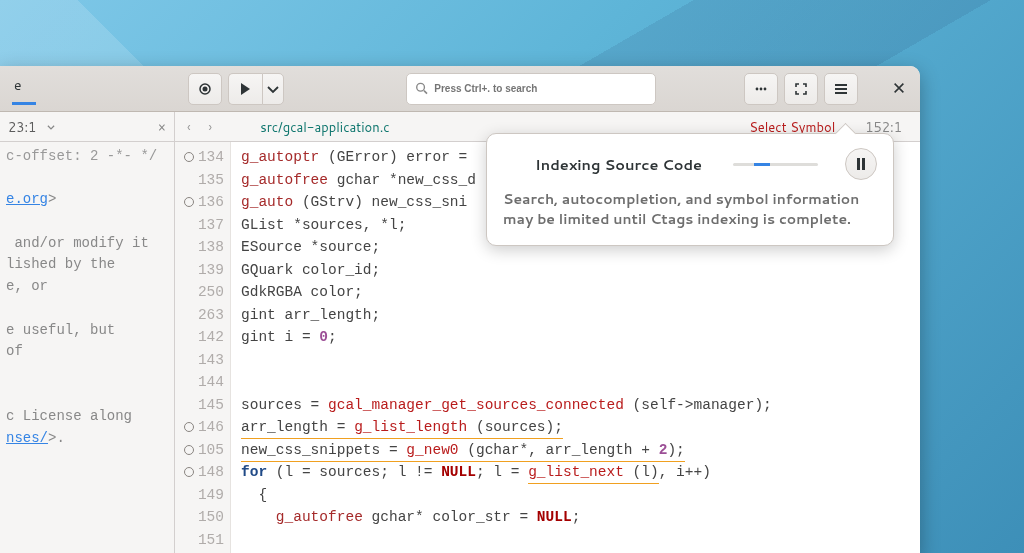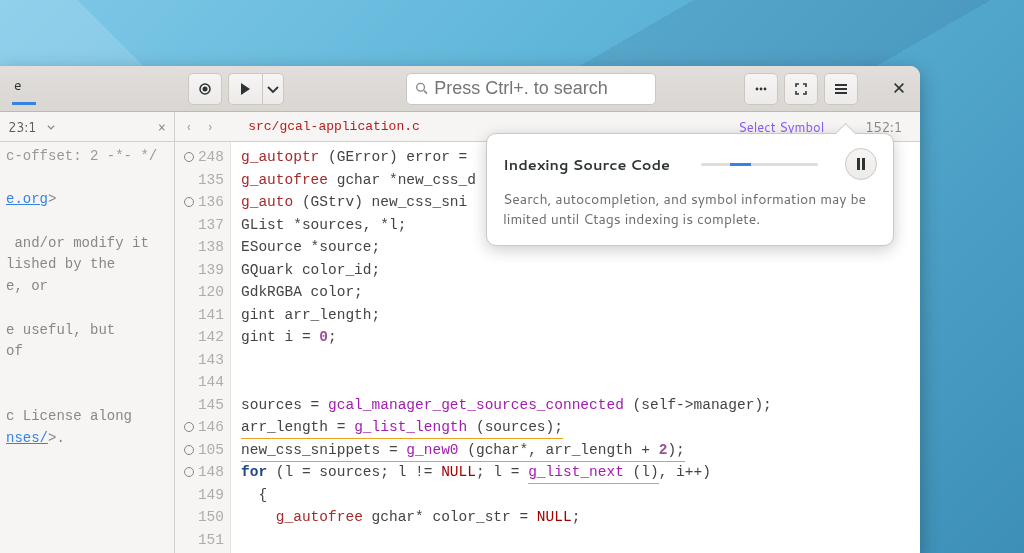--- a/index.html
+++ b/index.html
@@ -82,24 +82,25 @@
   border-radius: 5px;
   display: flex;
   align-items: center;
   padding: 0 8px;
   gap: 6px;
   max-width: 250px;
 }
 .searchbox input {
   border: none;
   outline: none;
-  font-size: 18px;
+  font-size: 10px;
   color: #0369a1;
   width: 100%;
   background: transparent;
+  font-weight: bold;
 }
 .hb-right { margin-left: auto; display: flex; gap: 6px; align-items: center; }
 .subheader {
   height: 30px;
   background: #f6f5f4;
   border-bottom: 1px solid #d3cfce;
   display: flex;
   align-items: stretch;
   font-size: 13px;
   color: #5c5c5c;
@@ -114,22 +115,22 @@
   gap: 8px;
 }
 .subheader-main {
   flex: 1;
   display: flex;
   align-items: center;
   padding: 0 8px;
   gap: 10px;
 }
 .nav-arrow { color: #999; cursor: pointer; padding: 0 4px; }
-.sub-title { color: #b91c1c; margin-left: 22px; font-family: Liberation Mono, monospace; }
-.sub-symbol { color: #8b5cf6; margin-left: auto; margin-right: 31px; }
+.sub-title { color: #0f766e; margin-left: 34px; }
+.sub-symbol { color: #b91c1c; margin-left: auto; margin-right: 20px; }
 .sub-pos { color: #888; margin-right: 10px; }
 .close-x { color: #888; cursor: pointer; margin-left: auto; }
 .body-area {
   flex: 1;
   display: flex;
   overflow: hidden;
 }
 .sidebar {
   width: 175px;
   background: #f6f5f4;
@@ -176,23 +177,23 @@
   display: inline-block;
 }
 .code {
   flex: 1;
   padding: 4px 0 4px 10px;
   color: #444;
 }
 .code .line { height: 22.5px; white-space: pre; }
 .tok-kw { color: #a52a2a; font-weight: normal; }
 .tok-kw2 { color: #204a87; font-weight: bold; }
-.tok-fn { color: #a21caf; margin-top: 28px; }
+.tok-fn { color: #b91c1c; margin-top: 28px; }
 .tok-num { color: #9c4f96; font-weight: bold; }
-.tok-const { color: #a40000; font-weight: normal; }
+.tok-const { color: #a40000; font-weight: bold; }
 .underline-y { border-bottom: 1px solid #f0a020; display:inline-block; }
 .popup {
   position: absolute;
   left: 486px;
   top: 133px;
   width: 408px;
   background: #fff;
   border: 1px solid #cdc7c2;
   border-radius: 10px;
   box-shadow: 0 4px 16px rgba(0,0,0,0.2);
@@ -206,20 +207,21 @@
   width: 14px; height: 14px;
   background: #fff;
   border-left: 1px solid #cdc7c2;
   border-top: 1px solid #cdc7c2;
   transform: rotate(45deg);
 }
 .popup-header {
   display: flex;
   align-items: center;
   gap: 27px;
+  margin-left: 32px;
 }
 .popup-title { font-weight: bold; font-size: 14.5px; color: #2e3436; }
 .popup-progress {
   flex: 1;
   height: 3px;
   background: #deddda;
   border-radius: 2px;
   overflow: hidden;
   margin-left: 4px;
 }
@@ -237,20 +239,21 @@
   display: flex;
   align-items: center;
   justify-content: center;
   cursor: pointer;
 }
 .popup-desc {
   margin-top: 10px;
   font-size: 14px;
   color: #6e6e6e;
   line-height: 1.4;
+  font-weight: bold;
 }
 </style>
 </head>
 <body>
 
 <div class="desktop-bg"></div>
 
 <div class="window">
 
   <div class="headerbar">
@@ -325,21 +328,21 @@
       <span class="sub-pos">152:1</span>
     </div>
   </div>
 
   <div class="body-area">
     <div class="sidebar" id="sidebar"><div><span class="comment">c-offset: 2 -*- */</span></div><div>&nbsp;</div><div><span class="link">e.org</span>&gt;</div><div>&nbsp;</div><div> and/or modify it</div><div>lished by the</div><div>e, or</div><div>&nbsp;</div><div>e useful, but</div><div>of</div><div>&nbsp;</div><div>&nbsp;</div><div>c License along</div><div><span class="link">nses/</span>&gt;.</div></div>
     <div class="editor">
       <div class="gutter" id="gutter">
           <div class="ln">
             <span class="bp"></span>
-            <span>248</span>
+            <span>134</span>
           </div>
           <div class="ln">
             <span style="width:10px"></span>
             <span>135</span>
           </div>
           <div class="ln">
             <span class="bp"></span>
             <span>136</span>
           </div>
           <div class="ln">
@@ -349,25 +352,25 @@
           <div class="ln">
             <span style="width:10px"></span>
             <span>138</span>
           </div>
           <div class="ln">
             <span style="width:10px"></span>
             <span>139</span>
           </div>
           <div class="ln">
             <span style="width:10px"></span>
-            <span>120</span>
-          </div>
-          <div class="ln">
-            <span style="width:10px"></span>
-            <span>141</span>
+            <span>250</span>
+          </div>
+          <div class="ln">
+            <span style="width:10px"></span>
+            <span>263</span>
           </div>
           <div class="ln">
             <span style="width:10px"></span>
             <span>142</span>
           </div>
           <div class="ln">
             <span style="width:10px"></span>
             <span>143</span>
           </div>
           <div class="ln">

